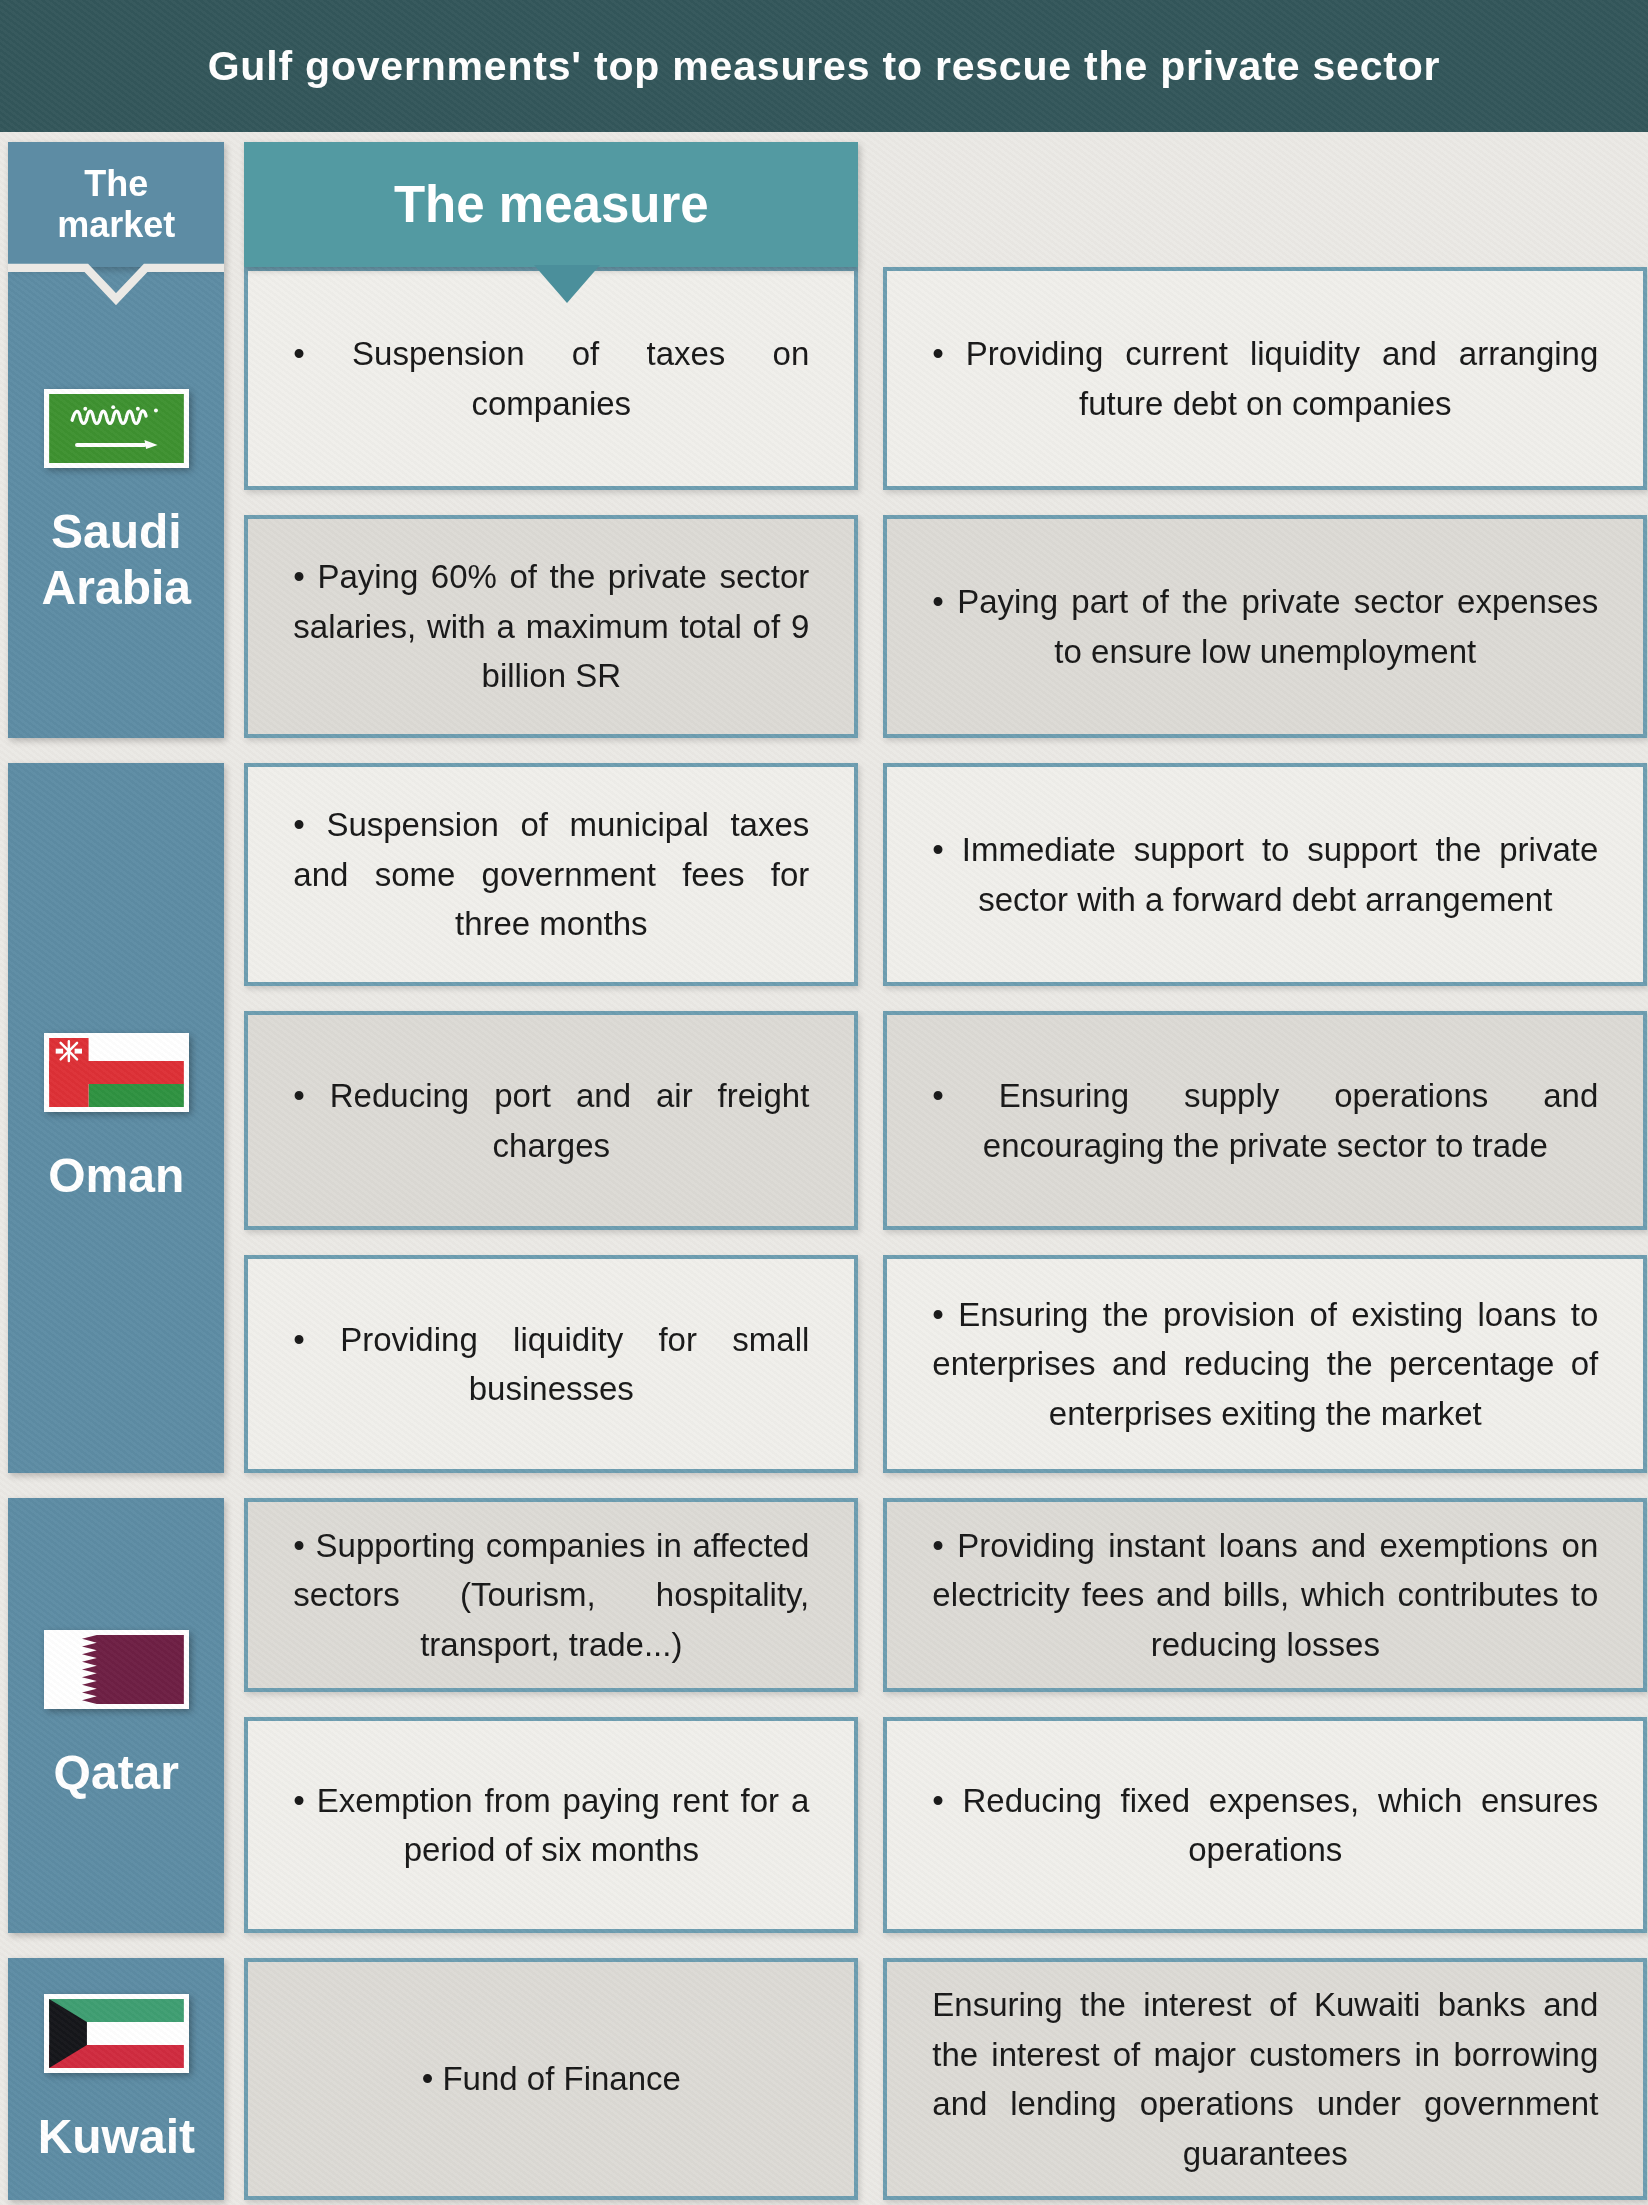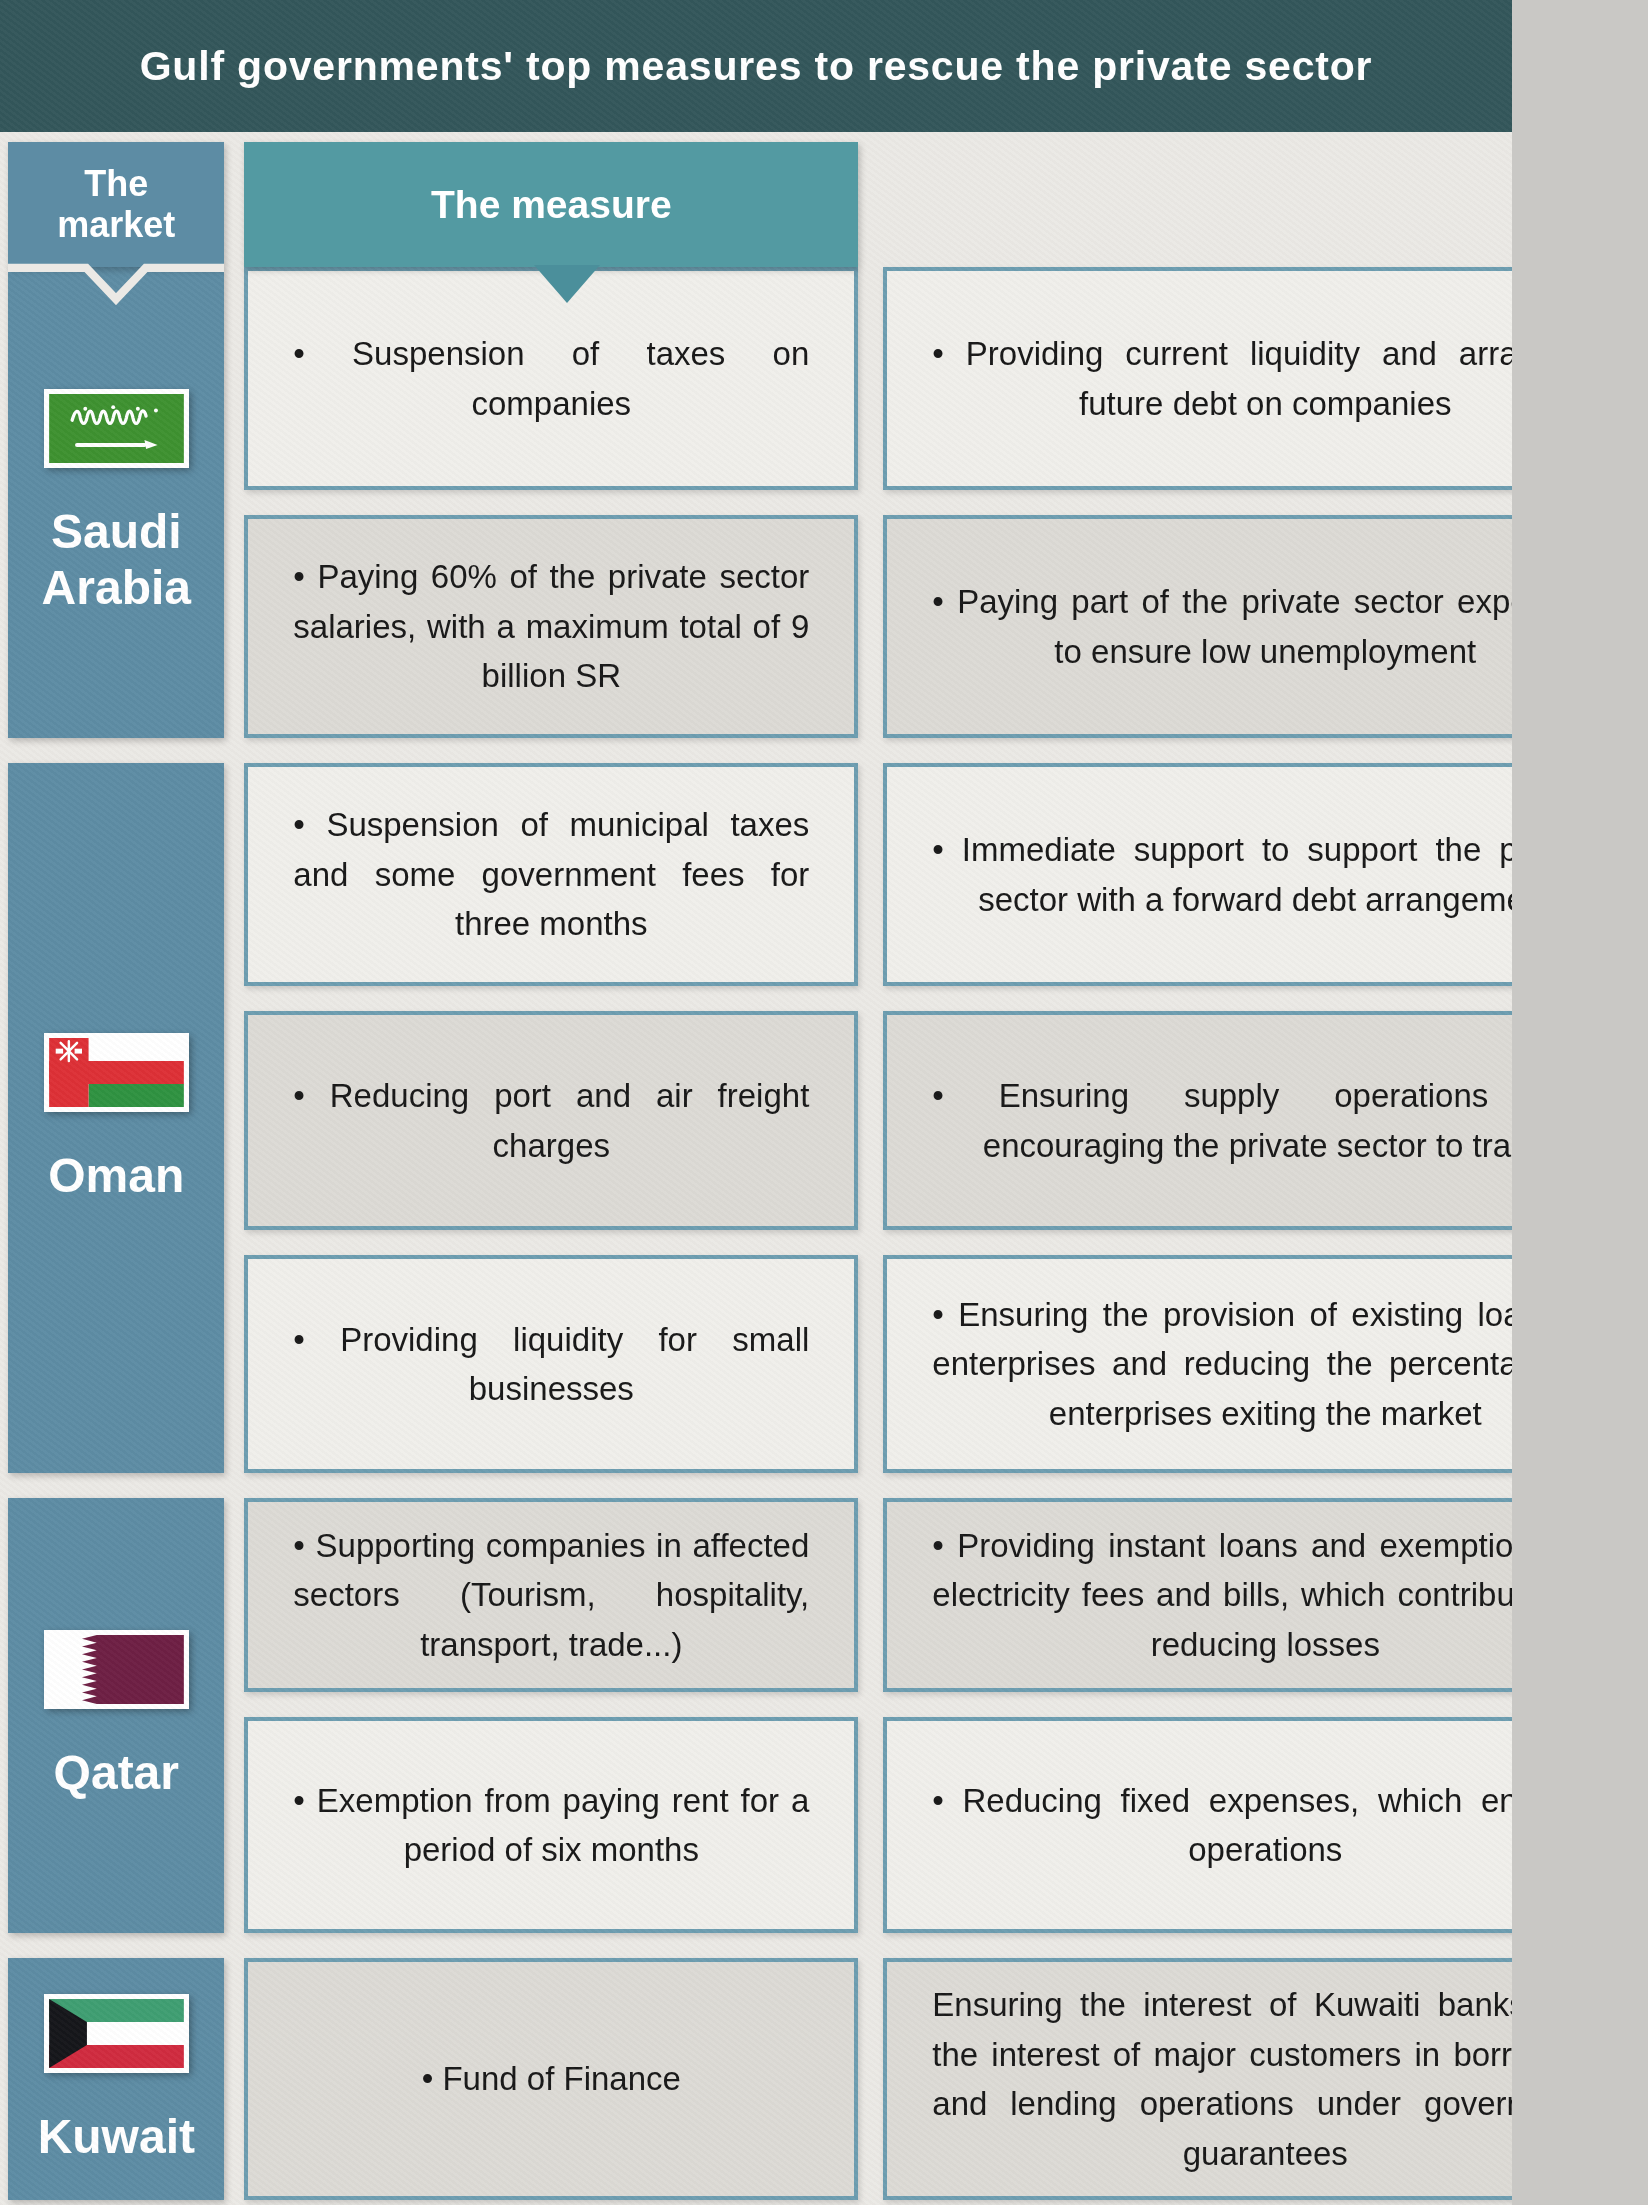--- a/index.html
+++ b/index.html
@@ -2,35 +2,35 @@
 <html style="--page-bg: #ebe9e5; --title-bar: #33565a; --header-teal: #539aa2; --notch: #4b8f9b; --state-band: #5d8ca4; --cell-border: #6d9db0; --cell-light: #f0efeb; --cell-gray: #dcdad5; --text-dark: #181818;font-size:13.2px"><head>
 <meta charset="utf-8">
 <style>
   :root{
     --page-bg:#ebe9e5; --title-bar:#33565a; --header-teal:#539aa2; --notch:#4b8f9b;
     --state-band:#5d8ca4; --cell-border:#6d9db0; --cell-light:#f0efeb; --cell-gray:#dcdad5;
     --text-dark:#181818;
   }
   *{box-sizing:border-box;}
   body{margin:0;background:#c9c8c5;font-family:"Liberation Sans","DejaVu Sans",sans-serif;}
-  .page{position:relative;width:1512px;height:2205px;background:var(--page-bg);overflow:hidden;}
+  .page{position:relative;width:1648px;height:2205px;background:var(--page-bg);overflow:hidden;}
   .page::after{content:"";position:absolute;inset:0;pointer-events:none;
     background:repeating-linear-gradient(37deg,rgba(0,0,0,.016) 0 2.5px,rgba(255,255,255,.022) 2.5px 5px);}
   .title-bar{height:132px;background:var(--title-bar);display:flex;align-items:center;justify-content:center;}
   .title-bar h1{margin:0;color:#ffffff;font-size:41px;font-weight:bold;letter-spacing:0.8px;}
 
   .grid{position:relative;margin:10px 1.7px 0 8.3px;display:grid;
     grid-template-columns:216px 20px 614px 25px 764px;
     grid-template-rows:125px 223px 25px 223px 25px 223px 25px 219px 25px 218px 25px 194px 25px 216px 25px 242px;}
 
   .hdr{position:relative;display:flex;align-items:center;justify-content:center;
     color:#fff;font-weight:bold;box-shadow:1.7px 2.5px 6.6px rgba(0,0,0,.22);z-index:3;}
   .hdr-state{grid-column:1;grid-row:1;background:var(--state-band);flex-direction:column;
     font-size:36px;line-height:1.12;text-align:center;}
-  .hdr-measure{grid-column:3;grid-row:1;background:var(--header-teal);font-size:39px;}
+  .hdr-measure{grid-column:3;grid-row:1;background:var(--header-teal);font-size:51px;}
   .hdr-reflection{grid-column:5;grid-row:1;background:var(--header-teal);font-size:36px;}
   .notch{position:absolute;bottom:-36px;width:0;height:0;z-index:4;
     border-left:33px solid transparent;border-right:33px solid transparent;
     border-top:38px solid var(--notch);transform:translateX(-50%);}
   .hdr-measure .notch{left:52.5%;}
   .hdr-reflection .notch{left:59%;}
 
   .band{position:relative;grid-column:1;background:var(--state-band);
     display:flex;flex-direction:column;align-items:center;justify-content:center;gap:36px;
     box-shadow:1.7px 2.5px 6.6px rgba(0,0,0,.22);}

